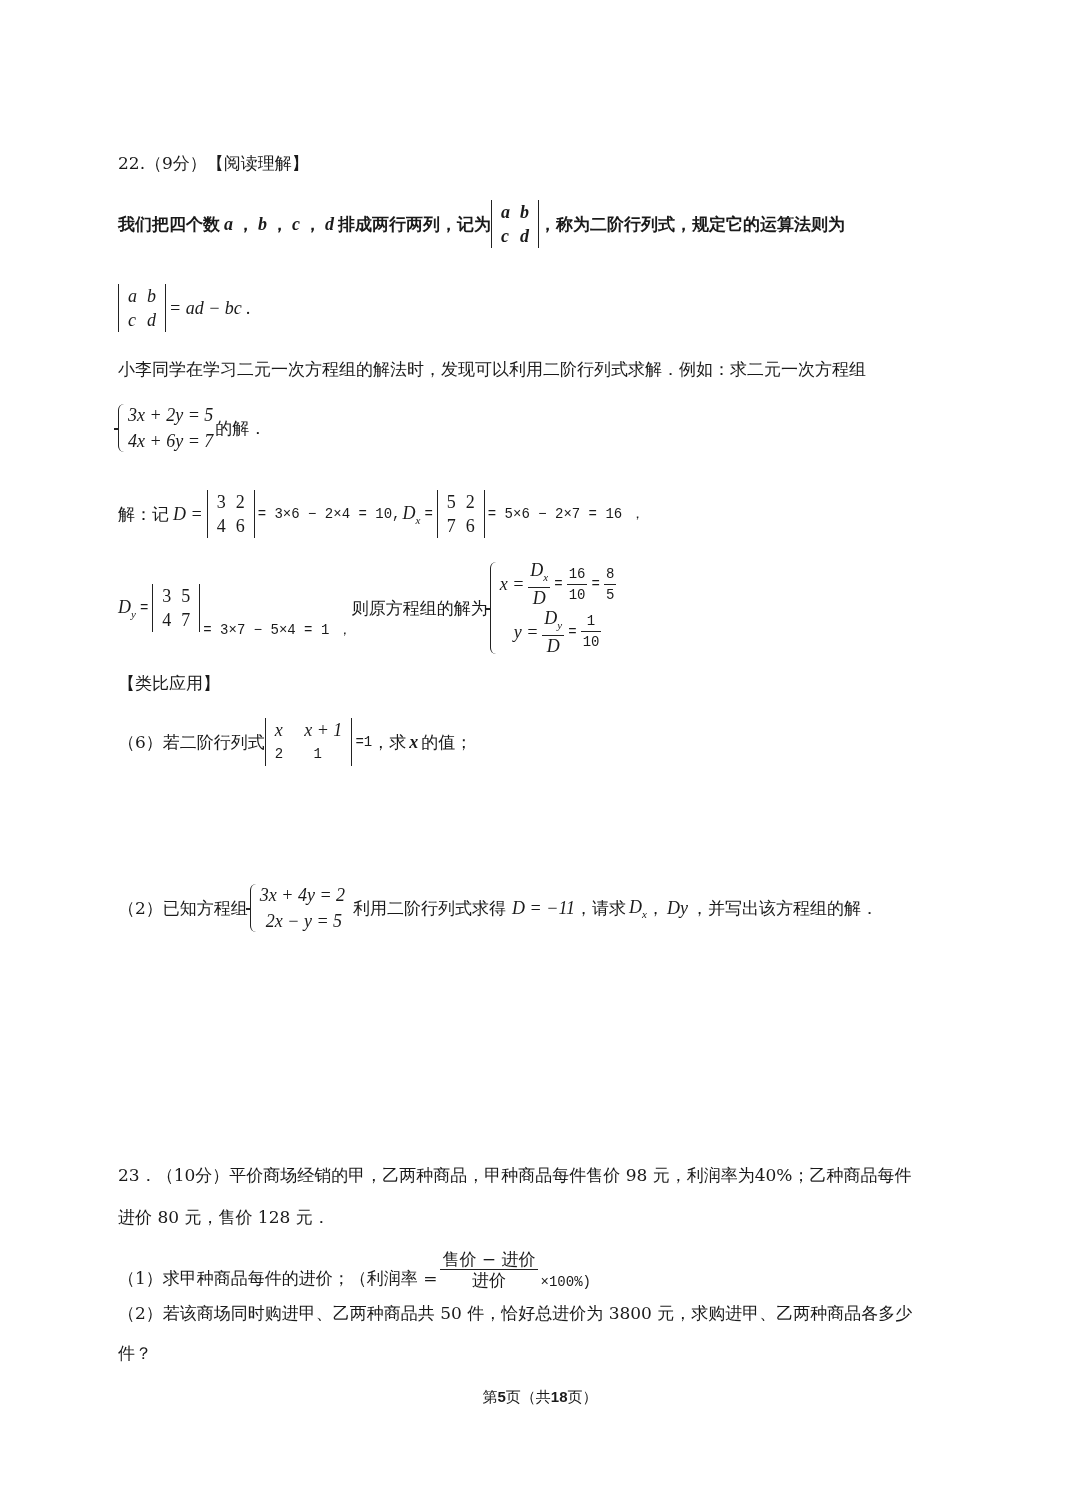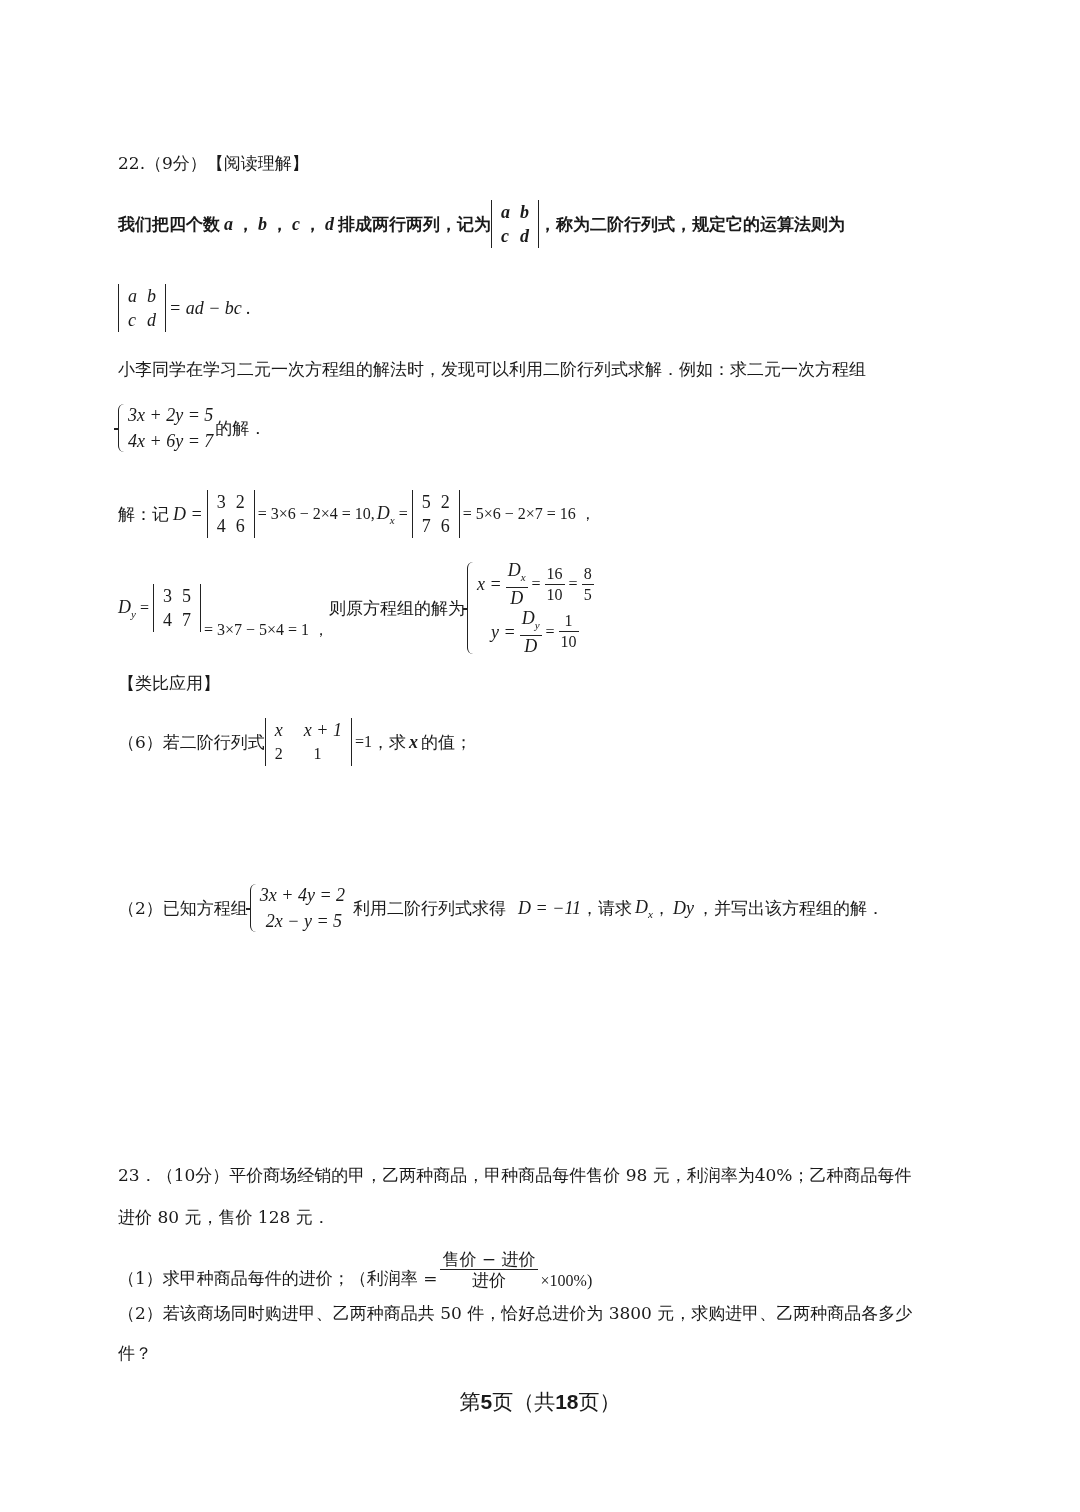--- a/index.html
+++ b/index.html
@@ -1,34 +1,34 @@
 <!DOCTYPE html>
 <html><head>
   <meta charset="utf-8">
   <style>
     html, body { margin: 0; padding: 0; background: #ffffff; }
     body { width: 1080px; height: 1512px; position: relative; overflow: hidden;
       font-family: "DejaVu Serif", "Liberation Serif", serif; color: #1a1a1a; font-size: 17px; }
     .abs { position: absolute; white-space: nowrap; }
     .m { font-family: "Liberation Serif", serif; font-style: italic; font-size: 18px; }
-    .n { font-family: Liberation Serif, serif; font-style: normal; font-size: 16px; }
+    .n { font-family: Liberation Mono, monospace; font-style: normal; font-size: 14px; }
     .det { display: inline-block; vertical-align: middle; border-left: 1.5px solid #222; border-right: 1.5px solid #222;
       padding: 0 4px; line-height: 24px; font-family: "Liberation Serif", serif; font-size: 18px; }
     .det table { border-collapse: collapse; }
     .det td { padding: 0 5px; text-align: left; }
     .brace { display: inline-block; vertical-align: middle; position: relative; padding-left: 12px; line-height: 26px;
       font-family: "Liberation Serif", serif; font-size: 18px; }
     .brace::before { content: ""; position: absolute; left: 2px; top: 2px; bottom: 2px; width: 6px;
       border-left: 1.5px solid #222; border-top-left-radius: 6px; border-bottom-left-radius: 6px; }
     .brace::after { content: ""; position: absolute; left: -2px; top: 50%; width: 5px; height: 1.5px; background: #222; }
     .frac { display: inline-block; vertical-align: middle; text-align: center; line-height: 20px; }
     .frac .num { display: block; border-bottom: 1.3px solid #222; padding: 0 2px; }
     .frac .den { display: block; padding: 0 2px; }
     sub { font-size: 11px; }
-    .footer { font-size: 21px; }
+    .footer { font-size: 15px; }
     .footer b { font-family: "Liberation Sans", sans-serif; }
   </style>
 </head>
 <body>
 
 <div class="abs" style="left:118px; top:152px;">
   <span>22.（9分）【阅读理解】</span>
 </div>
 
 <div class="abs" style="left:118px; top:196px; height:56px; display:flex; align-items:center;font-weight:bold;">
@@ -203,21 +203,21 @@
   <span>的值；</span>
 </div>
 
 <div class="abs" style="left:118px; top:878px; height:60px; display:flex; align-items:center;">
   <span>（2）已知方程组</span>
   <span class="brace m">
     <div>3x + 4y = 2</div>
     <div style="padding-left:6px;">2x − y = 5</div>
   </span>
   <span style="margin-left:8px;">利用二阶行列式求得</span>
-  <span class="m" style="margin-left:12px;text-align:right;">D = −11</span>
+  <span class="m" style="margin-left:6px;text-align:right;">D = −11</span>
   <span>，请求</span>
   <span class="m" style="margin-left:3px;"><span>D</span><sub>x</sub></span>
   <span>，</span>
   <span class="m" style="margin:0 3px;">Dy</span>
   <span>，并写出该方程组的解．</span>
 </div>
 
 <div class="abs" style="left:118px; top:1164px;">
   <span>23．（10分）平价商场经销的甲，乙两种商品，甲种商品每件售价 98 元，利润率为40%；乙种商品每件</span>
 </div>

